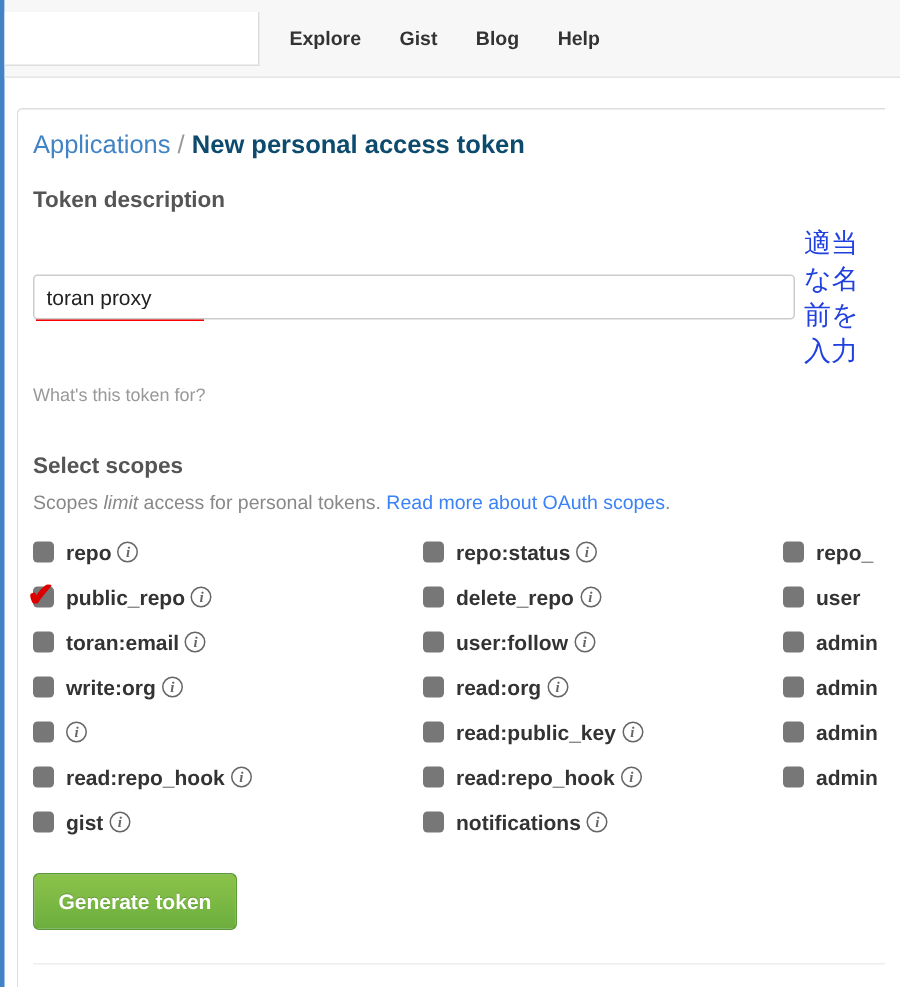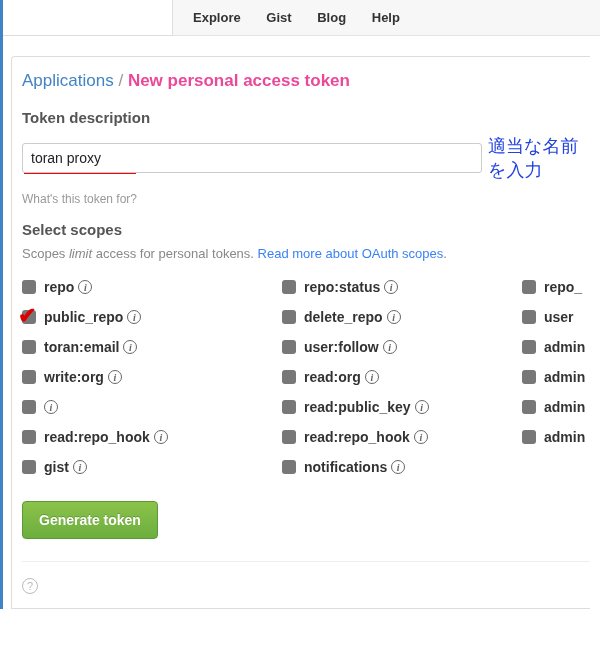--- a/index.html
+++ b/index.html
@@ -10,21 +10,21 @@
     background: #fff;
     border-left: 3px solid #4183c4;
     width: 600px;
     overflow: hidden;
   }
   .topbar {
     display: flex;
     align-items: center;
     border-bottom: 1px solid #e5e5e5;
     background: #f7f7f7;
-    height: 36px;
+    height: 52px;
   }
   .topbar .searchbox {
     width: 170px;
     height: 36px;
     background: #fff;
     border: 1px solid #ddd;
     border-top: none;
     border-left: none;
     margin-right: 20px;
   }
@@ -41,49 +41,49 @@
     border-right: none;
     border-radius: 4px 0 0 0;
     padding: 14px 0 14px 10px;
   }
   .breadcrumb {
     font-size: 17px;
     margin-bottom: 18px;
   }
   .breadcrumb .crumb { color: #4183c4; }
   .breadcrumb .sep { color: #999; }
-  .breadcrumb .current { font-weight: bold; color: #ec4899; }
+  .breadcrumb .current { font-weight: bold; color: #0c4a6e; }
   .section-label {
     font-size: 15px;
     color: #555;
     font-weight: 600;
     margin-bottom: 8px;
   }
   .desc-row { display:flex; align-items:center; }
   .desc-input {
-    width: 460px;
+    width: 508px;
     padding: 6px 8px;
     border: 1px solid #ccc;
     border-radius: 3px;
     font-size: 14px;
     color: #222;
   }
   .underline {
     height: 2px;
     background: #ff0000;
     width: 112px;
     margin-left: 2px;
     margin-top: -1px;
   }
   .jp-note {
     color: #2040e0;
     font-size: 18px;
     margin-left: 6px;
   }
-  .hint { color: #999; font-size: 12px; margin-top: 10px; margin-bottom: 15px; }
+  .hint { color: #999; font-size: 12px; margin-top: 10px; margin-bottom: 32px; }
   .scopes-desc { color: #888; font-size: 13px; margin-top: 4px; margin-bottom: 18px; }
   .scopes-desc em { font-style: italic; }
   .scopes-desc a { color: #3b82f6; text-decoration: none; }
   .scopes-grid {
     display: grid;
     grid-template-columns: 260px 240px 160px;
     row-gap: 14px;
   }
   .scope {
     display: flex;

